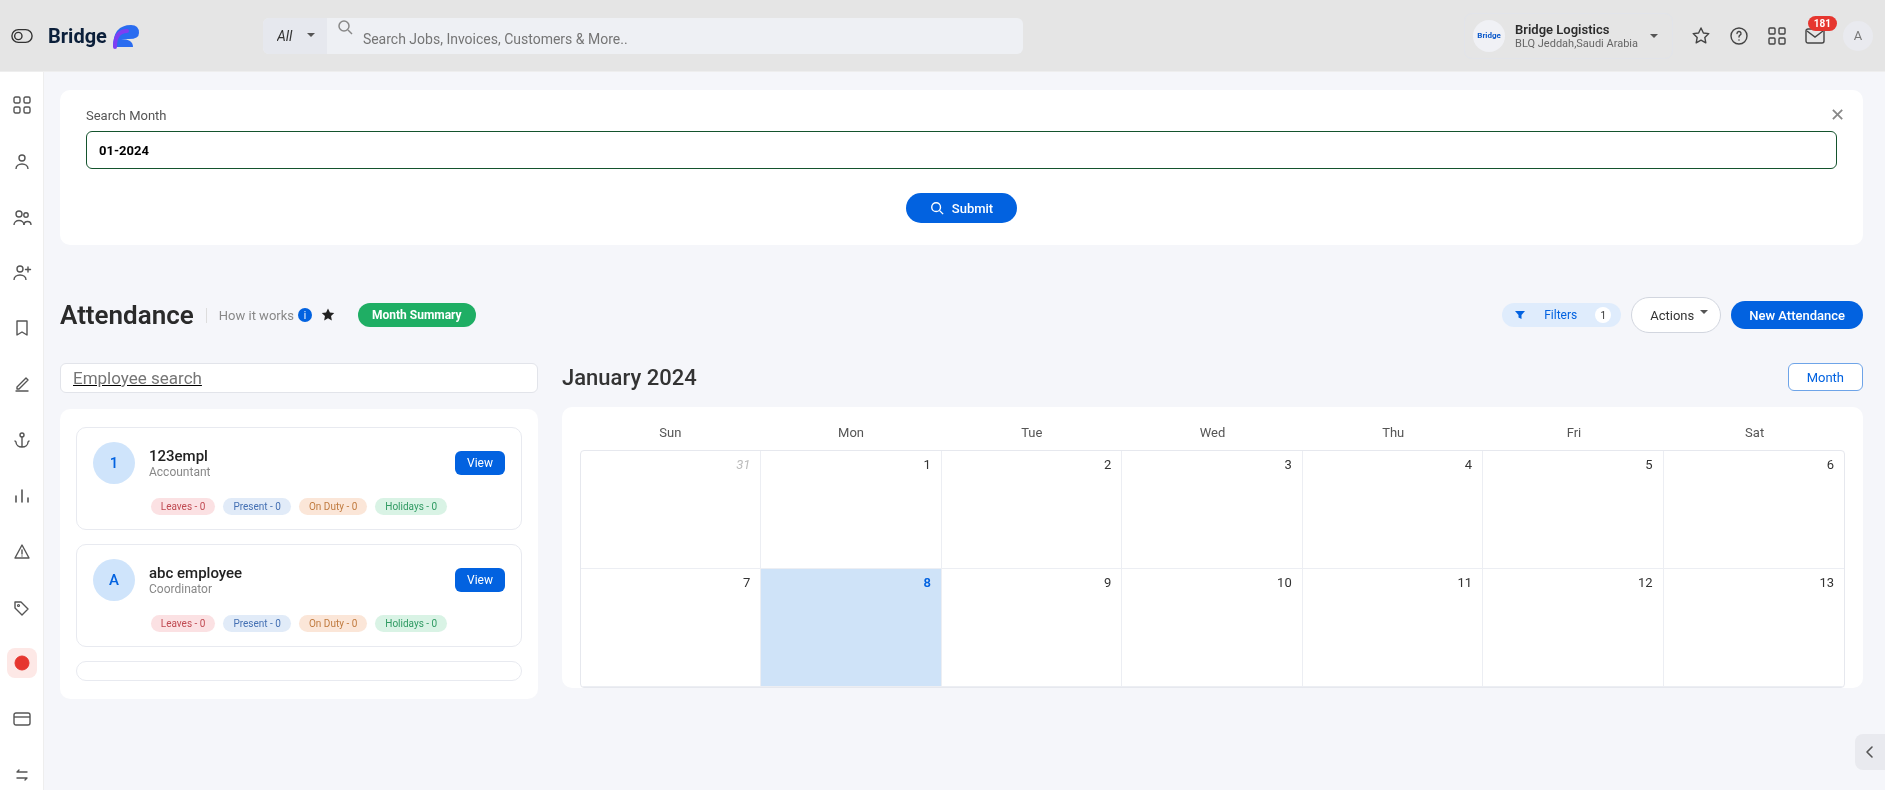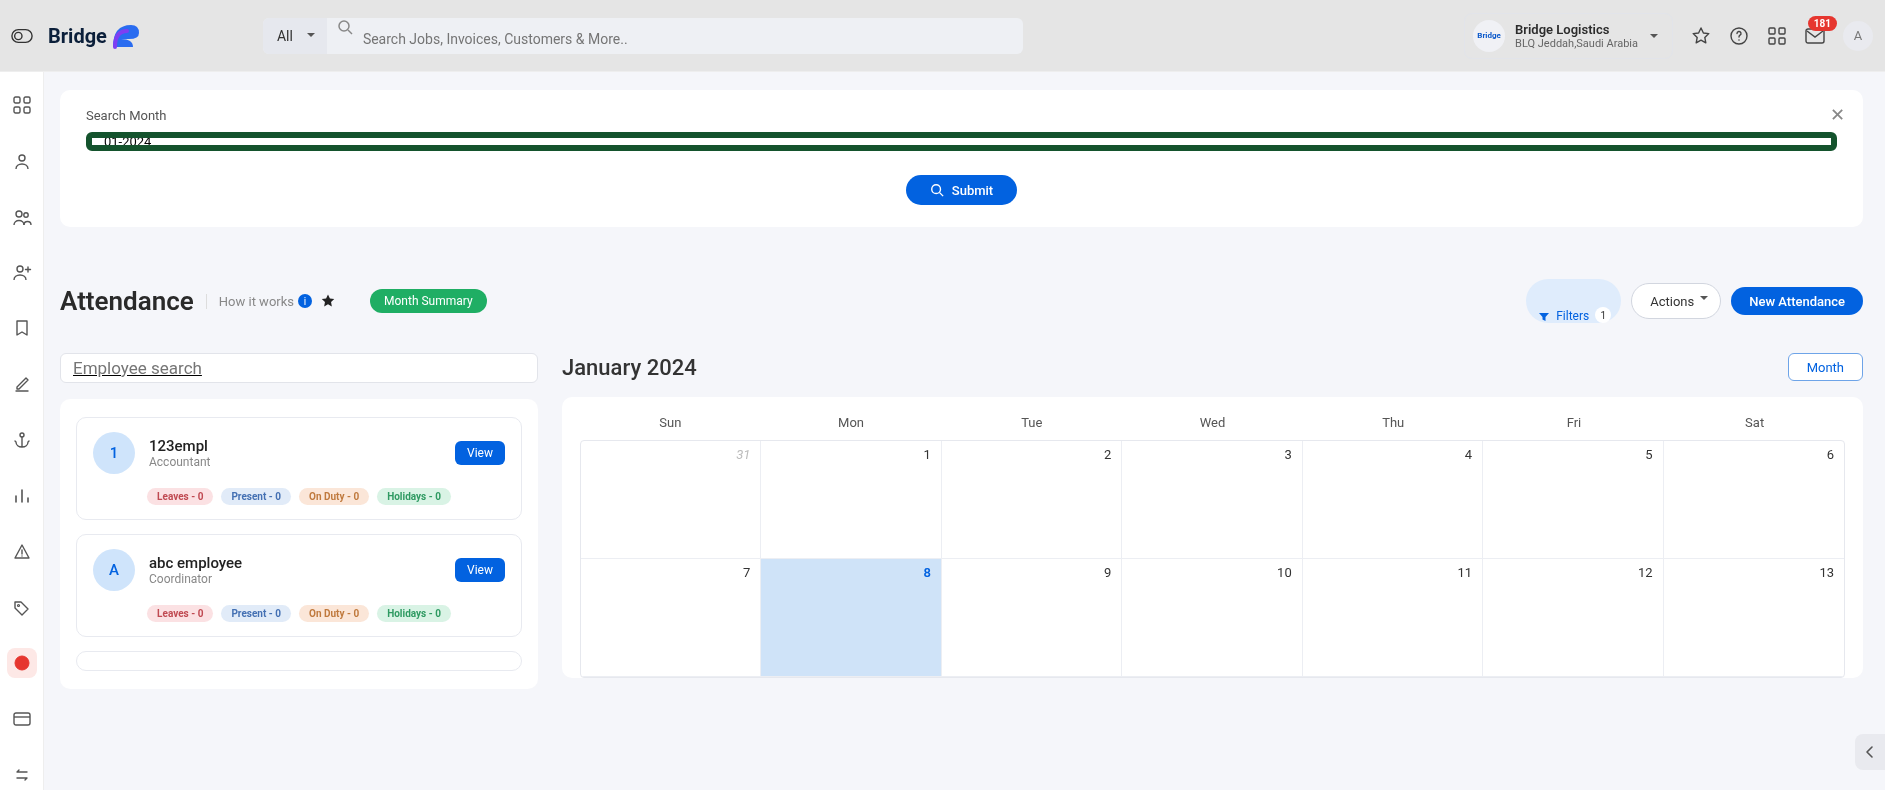--- a/index.html
+++ b/index.html
@@ -5,21 +5,21 @@
 * { box-sizing: border-box; margin: 0; padding: 0; font-family: -apple-system, BlinkMacSystemFont, 'Segoe UI', Roboto, sans-serif; }
 body { background: #f5f6fa; color: #2c2c2c; overflow: hidden; }
 
 
 .topbar { height: 72px; background: #e5e5e5; display: flex; align-items: center; padding: 0 12px 0 8px; border-bottom: 1px solid #eee; }
 .eye-toggle { width: 28px; height: 28px; display:flex; align-items:center; justify-content:center; margin-right:4px; }
 .logo { height: 32px; display: flex; align-items: center; margin-left: 8px; margin-right: 120px; font-weight:700; font-size:20px; }
 .logo .bridge-text { color: #0b1f3a; }
 .logo .logo-mark { width:34px; height:30px; margin-left:2px; position:relative; }
 .search-group { display:flex; align-items:center; background:#eef0f4; border-radius:6px; height:36px; width:760px; }
-.search-select { background:#e6e8ee; border:none; border-radius:6px 0 0 6px; height:36px; padding:0 34px 0 14px; font-size:14px; color:#333; appearance:none; position:relative; }
+.search-select { background:#e6e8ee; border:none; border-radius:6px 0 0 6px; height:36px; padding:0 34px 0 14px; font-size:14px; color:#333; appearance:none; position:relative;font-style:italic; }
 .select-wrap { position:relative; display:flex; }
 .select-wrap::after { content:''; position:absolute; right:12px; top:15px; border:4px solid transparent; border-top-color:#555; }
 .search-input { flex:1; border:none; background:transparent; height:52px; padding:7px 10px 0 36px; font-size:14px; outline:none; }
 .search-icon-wrap { position:relative; flex:1; display:flex; }
 .search-icon-wrap .si { position:absolute; left:10px; top:9px; color:#888; }
 
 .topbar-right { margin-left:auto; display:flex; align-items:center; gap:18px; }
 .org-chip { border:1px solid #e2e4ea; border-radius:8px; height:46px; display:flex; align-items:center; padding:0 34px 0 8px; gap:10px; position:relative; min-width:208px; }
 .org-chip::after { content:''; position:absolute; right:14px; top:20px; border:4px solid transparent; border-top-color:#555; }
 .org-logo { width:32px; height:32px; border-radius:50%; background:#f0f1f5; display:flex; align-items:center; justify-content:center; font-size:8px; font-weight:700; color:#0a58ca; }
@@ -35,51 +35,51 @@
 .sb-item { width:30px; height:30px; display:flex; align-items:center; justify-content:center; color:#555; border-radius:8px; }
 .sb-item.active { background:#fde8e6; }
 .sb-item.active svg circle, .sb-item.active svg path { stroke:#e6362f; }
 
 
 .main { position:absolute; left:44px; top:72px; right:0; bottom:0; padding:18px 22px 0 16px; overflow:hidden; }
 
 .search-card { background:#fff; border-radius:10px; padding:18px 26px 22px; position:relative; }
 .search-card .close { position:absolute; right:18px; top:14px; color:#888; font-size:18px; }
 .field-label { font-size:13px; color:#555; margin-bottom:8px; }
-.month-input { width:100%; height:19px; border:6px solid #14532d; border-radius:6px; padding:0 12px; font-size:13px; }
+.month-input { width:100%; height:38px; border:1px solid #14532d; border-radius:6px; padding:0 12px; font-size:13px;font-weight:bold; }
 .submit-btn { margin:24px auto 0; display:flex; align-items:center; gap:8px; background:#0262e0; color:#fff; border:none; border-radius:999px; height:30px; padding:0 24px; font-size:13px; font-weight:500; }
 
 .section-header { display:flex; align-items:center; margin-top:52px; }
 .section-title { font-size:26px; font-weight:600; color:#2a2a2a; }
 .how-link { font-size:13px; color:#888; margin-left:12px; display:flex; align-items:center; gap:4px; border-left:1px solid #ddd; padding-left:12px; }
 .how-link .info { width:14px; height:14px; border-radius:50%; background:#0262e0; color:#fff; font-size:10px; display:flex; align-items:center; justify-content:center; }
 .star-badge { margin-left:8px; color:#222; }
-.month-summary-btn { margin-left:34px; background:#1fae64; color:#fff; border:none; border-radius:999px; font-size:12px; height:24px; padding:0 14px; }
+.month-summary-btn { margin-left:22px; background:#1fae64; color:#fff; border:none; border-radius:999px; font-size:12px; height:24px; padding:0 14px;font-weight:bold; }
 .header-actions { margin-left:auto; display:flex; align-items:center; gap:10px; }
-.filters-pill { background:#dfecfc; color:#0262e0; border:none; border-radius:999px; height:44px; padding:0 10px 0 12px; font-size:12px; display:flex; align-items:flex-end; gap:6px; }
+.filters-pill { background:#dfecfc; color:#0262e0; border:none; border-radius:999px; height:24px; padding:0 10px 0 12px; font-size:12px; display:flex; align-items:center; gap:18px; }
 .filter-count { background:#fff; color:#333; border-radius:50%; width:16px; height:16px; font-size:10px; display:flex; align-items:center; justify-content:center; }
 .actions-btn { border:1px solid #d2d6df; background:#fff; border-radius:999px; height:36px; padding:0 26px 0 18px; font-size:13px; color:#333; position:relative; }
 .actions-btn::after { content:''; position:absolute; right:12px; top:12px; border:4px solid transparent; border-top-color:#555; }
 .primary-btn { background:#0262e0; color:#fff; border:none; border-radius:999px; height:28px; padding:0 18px; font-size:13px; font-weight:500; }
 
 
 .content-row { display:flex; gap:24px; margin-top:30px; }
 .left-col { width:478px; }
 .emp-search { width:100%; height:30px; border:1px solid #e2e4ea; border-radius:6px; padding:0 12px; font-size:17px; background:#fff;text-decoration:underline; }
 .emp-list-card { background:#fff; border-radius:10px; margin-top:16px; padding:18px 16px; height:290px; overflow-y:auto; position:relative; }
 .emp-list-card::-webkit-scrollbar { width:12px; }
 .emp-list-card::-webkit-scrollbar-thumb { background:#c9cbd2; border-radius:6px; }
 .emp-list-card::-webkit-scrollbar-track { background:transparent; }
 .emp-card { border:1px solid #e8eaf0; border-radius:10px; padding:14px 16px; margin-bottom:14px; }
 .emp-card-top { display:flex; align-items:center; gap:14px; }
 .emp-avatar { width:42px; height:42px; border-radius:50%; background:#cfe4fb; color:#0262e0; display:flex; align-items:center; justify-content:center; font-size:15px; font-weight:500; }
 .emp-name { font-size:15px; font-weight:500; color:#222; }
 .emp-role { font-size:12px; color:#888; }
 .view-btn { margin-left:auto; background:#0262e0; color:#fff; border:none; border-radius:6px; height:24px; padding:0 12px; font-size:12px; }
-.emp-tags { display:flex; gap:8px; margin-top:14px; justify-content:center;font-weight:bold; }
+.emp-tags { display:flex; gap:8px; margin-top:14px; justify-content:center; }
 .tag { font-size:10px; border-radius:999px; padding:3px 10px; }
 .tag.leaves { background:#fbe1e3; color:#c04a52; }
 .tag.present { background:#e1ebf8; color:#4470b3; }
 .tag.onduty { background:#fbe6d8; color:#c07a3e; }
 .tag.holidays { background:#d9f3e5; color:#2f9a62; }
 
 .right-col { flex:1; }
 .cal-header { display:flex; align-items:center; }
 .cal-title { font-size:22px; font-weight:500; color:#333; }
 .month-btn { margin-left:auto; border:1px solid #6ea4e8; color:#0262e0; background:#fff; border-radius:6px; height:28px; padding:0 18px; font-size:13px; }

